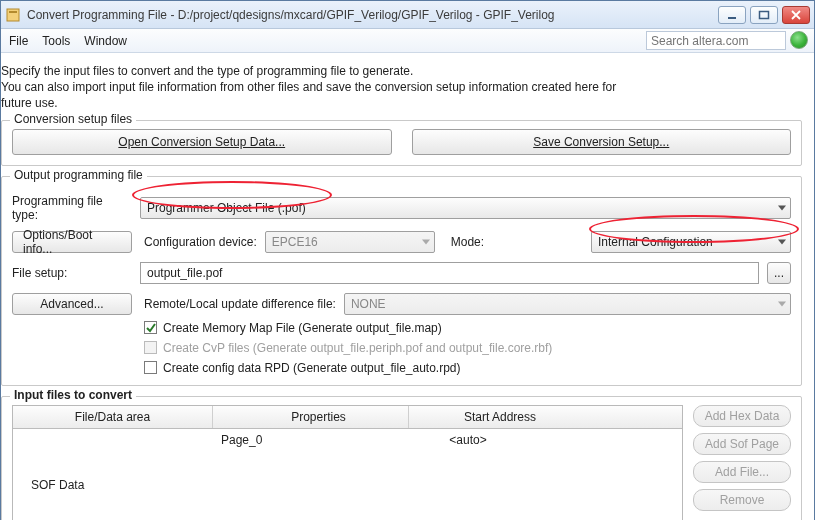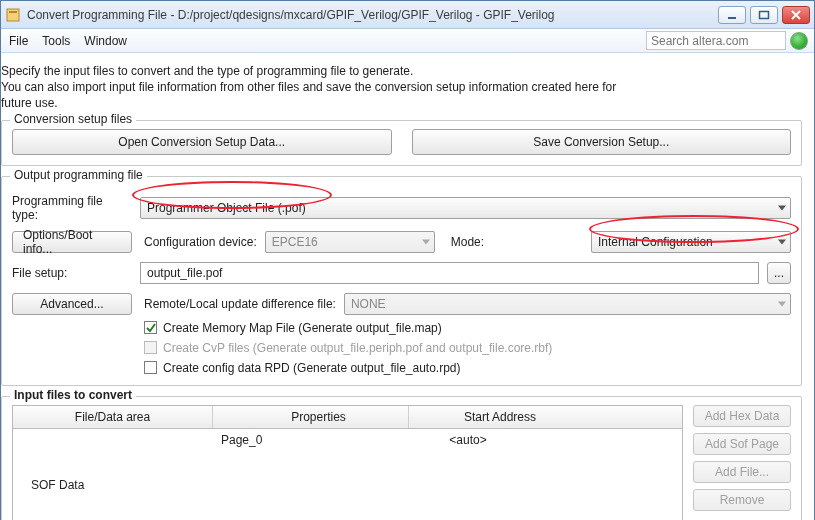--- a/index.html
+++ b/index.html
@@ -12,29 +12,29 @@
   }
   .titlebar .app-icon { width: 16px; height: 16px; margin-right: 6px; display:flex; align-items:center; justify-content:center; }
   .titlebar .title { color: #3b3b3b; flex: 0 0 auto; }
   .titlebar .spacer { flex: 1; }
   .winbtns { display: flex; gap: 4px; }
   .winbtn { width: 28px; height: 18px; border: 1px solid #8aa3c0; border-radius: 3px; display:flex; align-items:center; justify-content:center; background: linear-gradient(#fdfefe,#e3edf8); cursor:default; }
   .winbtn.close { background: linear-gradient(#f08a85,#d9443b); border-color:#a83a33; color:#fff; }
   .winbtn svg { width:12px; height:10px; }
   .menubar { height: 24px; display:flex; align-items:center; padding: 0 8px; gap: 14px; background: linear-gradient(#fcfdfe,#eef3fa); border-bottom:1px solid #cdd8e6; position: relative; }
   .menubar .item { color:#222; cursor:default; }
-  .menubar .search { position:absolute; right:6px; top:2px; display:flex; align-items:center; }
+  .menubar .search { position:absolute; right:6px; top:2px; display:flex; }
   .menubar .search input { width: 140px; height: 19px; border:1px solid #bcc9da; padding: 1px 4px; color:#888; background:#fff; }
   .menubar .search .globe { width:18px; height:18px; margin-left:4px; border-radius:50%; background: radial-gradient(circle at 40% 35%, #8de08d 0%, #3ab33a 55%, #2a8a2a 100%); border:1px solid #7aa87a; }
   .content { padding: 10px 12px 0 0; color:#222; }
   .intro { line-height: 1.35; margin-bottom: 8px; }
   .group { border:1px solid #c9c9c9; border-radius:2px; margin-bottom: 10px; padding: 8px 10px 10px 10px; position: relative; }
   .group > .legend { position: absolute; top: -9px; left: 8px; background:#fff; padding: 0 4px; color:#222; }
   .wide-btn-row { display:flex; gap: 20px; }
-  .wide-btn { flex:1; height: 26px; border:1px solid #9f9f9f; border-radius:3px; background: linear-gradient(#fdfdfd,#e7e7e7); cursor:default; display:flex; align-items:center; justify-content:center; }
+  .wide-btn { flex:1; height: 26px; border:1px solid #9f9f9f; border-radius:3px; background: linear-gradient(#fdfdfd,#e7e7e7); cursor:default; display:flex; align-items:center; justify-content:center;text-decoration:underline; }
   .row { display:flex; align-items:center; margin-top: 9px; gap: 8px; }
   .label { width: 120px; color:#222; }
   .select { flex:1; height:22px; border:1px solid #9f9f9f; border-radius:2px; background: linear-gradient(#fdfdfd,#e9e9e9); display:flex; align-items:center; padding:0 6px; position:relative; cursor:default; }
   .select.disabled { color:#888; background: linear-gradient(#f5f5f5,#ececec); }
   .select .caret { position:absolute; right:4px; top:50%; transform:translateY(-50%); width:0;height:0;border-left:4px solid transparent;border-right:4px solid transparent;border-top:5px solid #555; }
   .select.disabled .caret { border-top-color:#aaa; }
   .small-btn { height:22px; border:1px solid #9f9f9f; border-radius:3px; background:linear-gradient(#fdfdfd,#e7e7e7); padding:0 10px; cursor:default; display:flex;align-items:center;justify-content:center; }
   .textfield { flex:1; height:22px; border:1px solid #9f9f9f; padding:0 6px; background:#fff; color:#222; }
   .dotdot { width:24px; }
   .checkbox-row { display:flex; align-items:center; gap:6px; margin-top:6px; margin-left: 132px; color:#222; }
@@ -51,21 +51,21 @@
   .th:last-child { border-right:none; }
   .th.c1 { flex: 0 0 200px; }
   .th.c2 { flex: 0 0 180px; }
   .th.c3 { flex: 0 0 150px; }
   .trow { display:flex; }
   .td { padding:4px 8px; }
   .td.c1 { flex: 0 0 200px; }
   .td.c2 { flex: 0 0 180px; }
   .td.c3 { flex: 0 0 150px; text-align:center; }
   .btncol { display:flex; flex-direction:column; gap:6px; width: 98px; }
-  .btncol .small-btn { width:100%; justify-content:center; }
+  .btncol .small-btn { width:100%; justify-content:center;border-radius:10px; }
   .btncol .small-btn.disabled { color:#a0a0a0; background:linear-gradient(#f7f7f7,#ededed); border-color:#c5c5c5; }
   .circle-annot { position:absolute; border:2px solid #e23; border-radius:50%; pointer-events:none; }
 </style>
 </head>
 <body>
 
 <div class="window">
   <div class="titlebar">
     <span class="app-icon">
       <svg viewBox="0 0 16 16">

